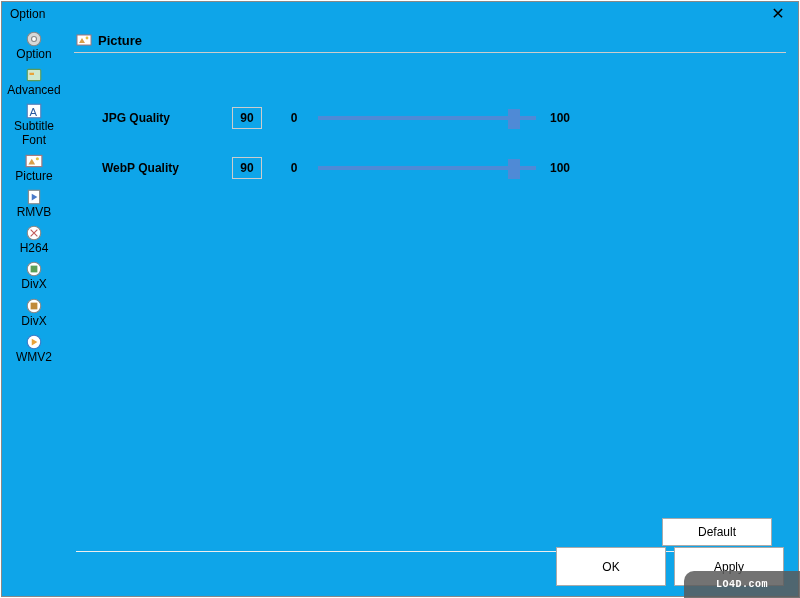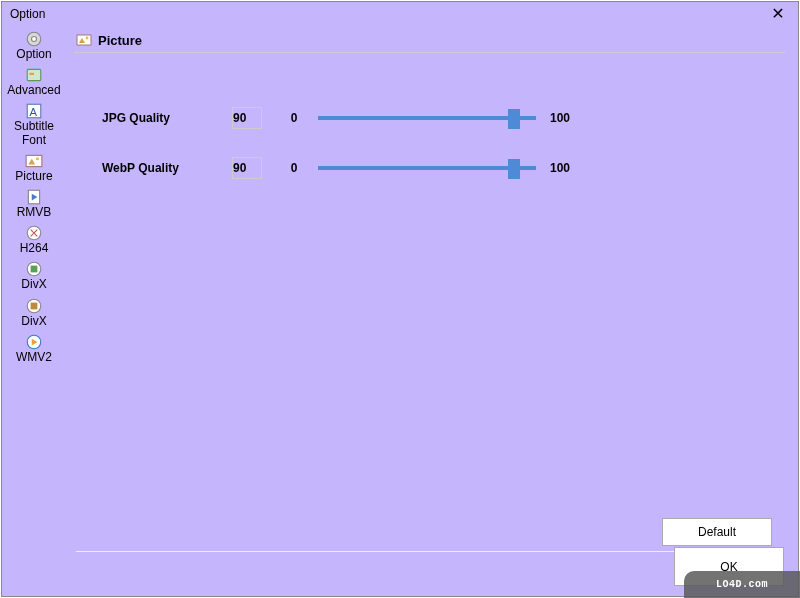--- a/index.html
+++ b/index.html
@@ -12,21 +12,21 @@
       height: 598px;
       overflow: hidden;
       position: relative;
     }
     .window {
       border: 1px solid #888;
       width: 798px;
       height: 596px;
       margin: 1px;
       position: relative;
-      background: #c4b5fd;
+      background: #0ea5e9;
       display: flex;
       flex-direction: column;
     }
     .titlebar {
       display: flex;
       justify-content: space-between;
       align-items: center;
       height: 24px;
       padding: 0 6px 0 8px;
       font-size: 12px;
@@ -98,21 +98,21 @@
       margin-bottom: 20px;
     }
     .setting-label {
       width: 130px;
       font-size: 12px;
     }
     .value-box {
       width: 30px;
       height: 22px;
       border: 1px solid #ccc;
-      text-align: left;
+      text-align: center;
       font-size: 12px;
       line-height: 20px;
       margin-right: 18px;
     }
     .range-min, .range-max {
       width: 28px;
       font-size: 12px;
       text-align: center;
     }
     .slider {
@@ -333,17 +333,18 @@
       <button class="default-btn">Default</button>
 
     </div>
 
   </div>
 
   <div class="footer-sep"></div>
 
   <div class="footer">
     <button>OK</button>
+    <button>Apply</button>
   </div>
 
 </div>
 
 <div class="watermark">LO4D.com</div>
 
 </body></html>

